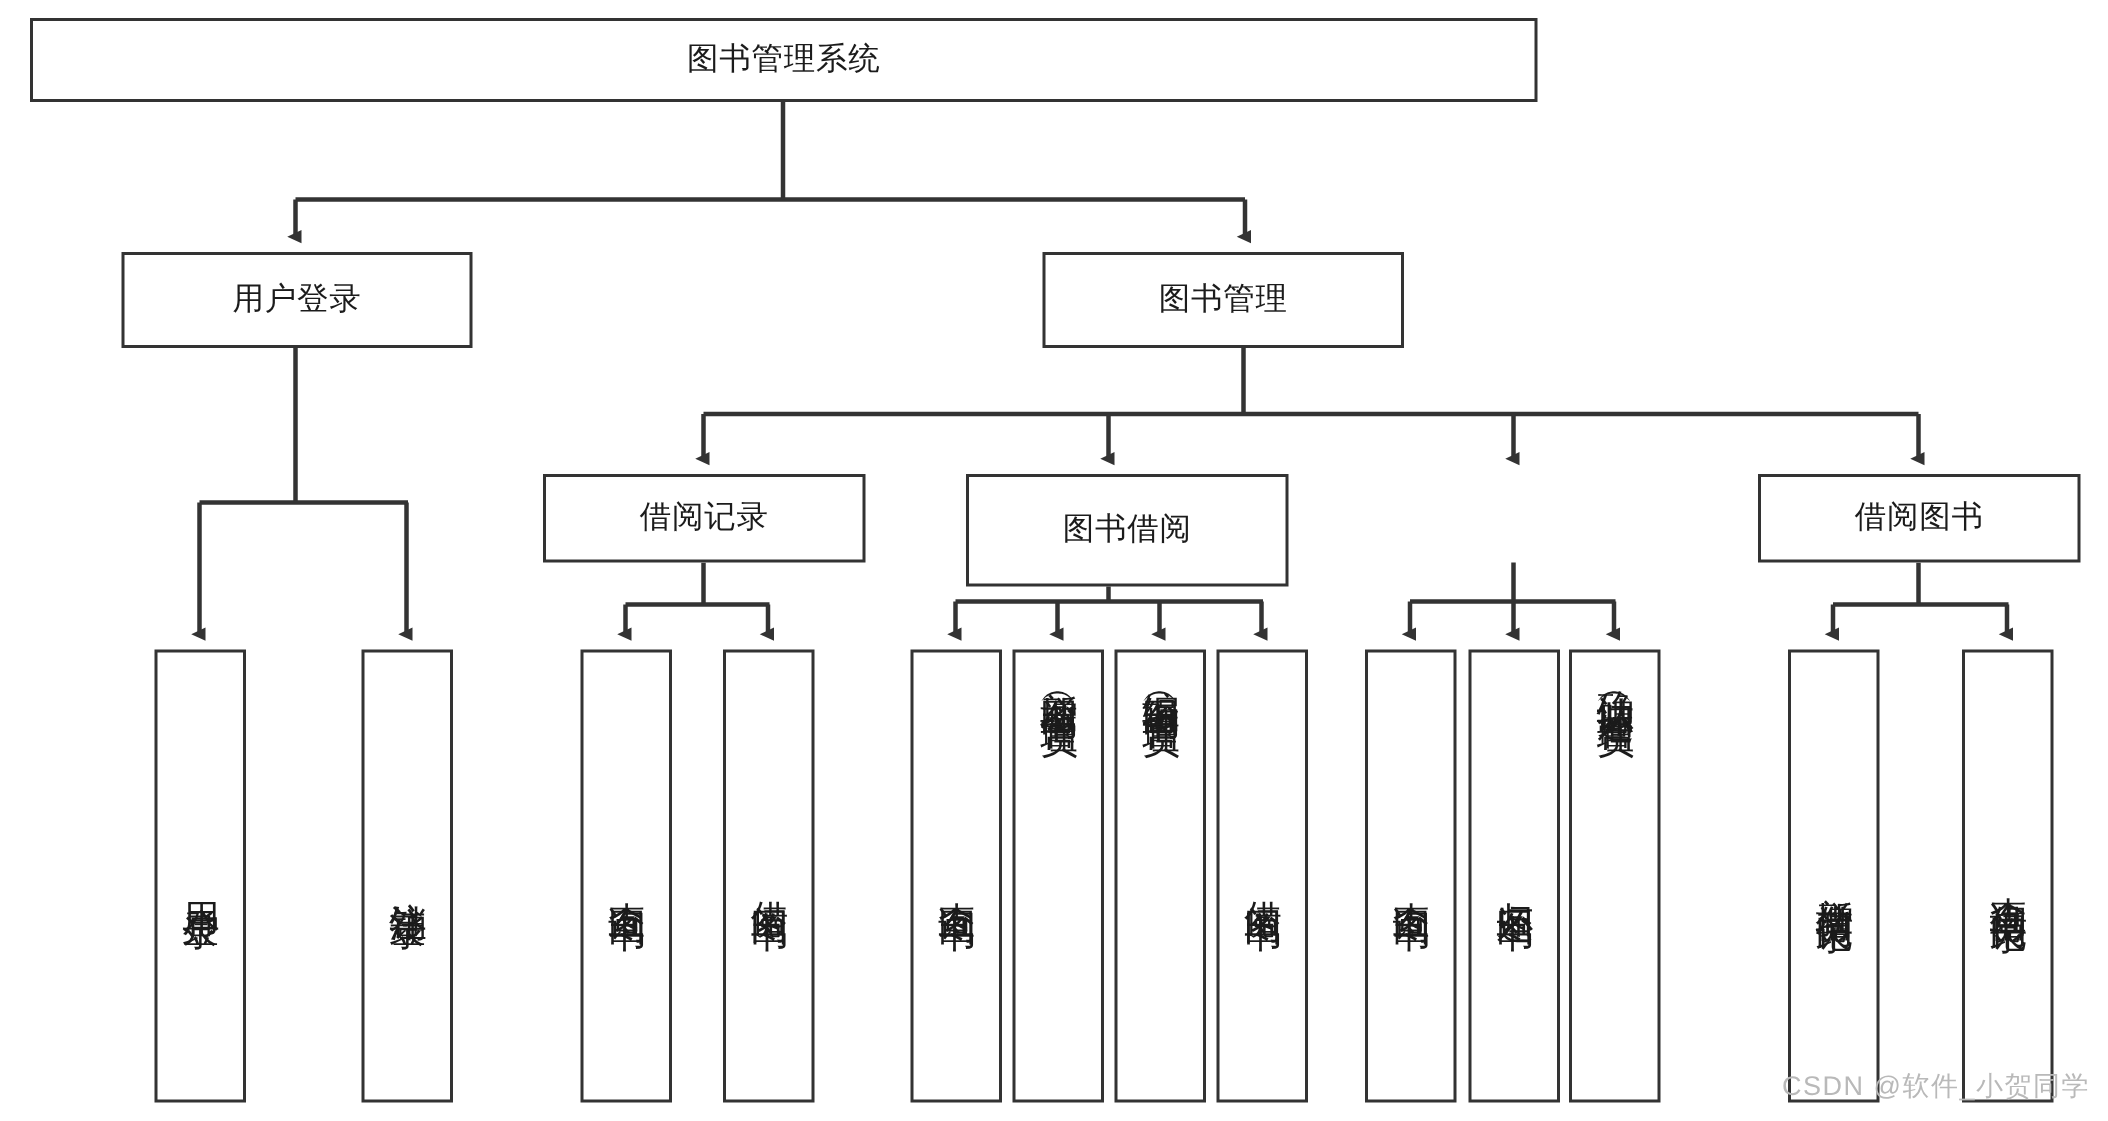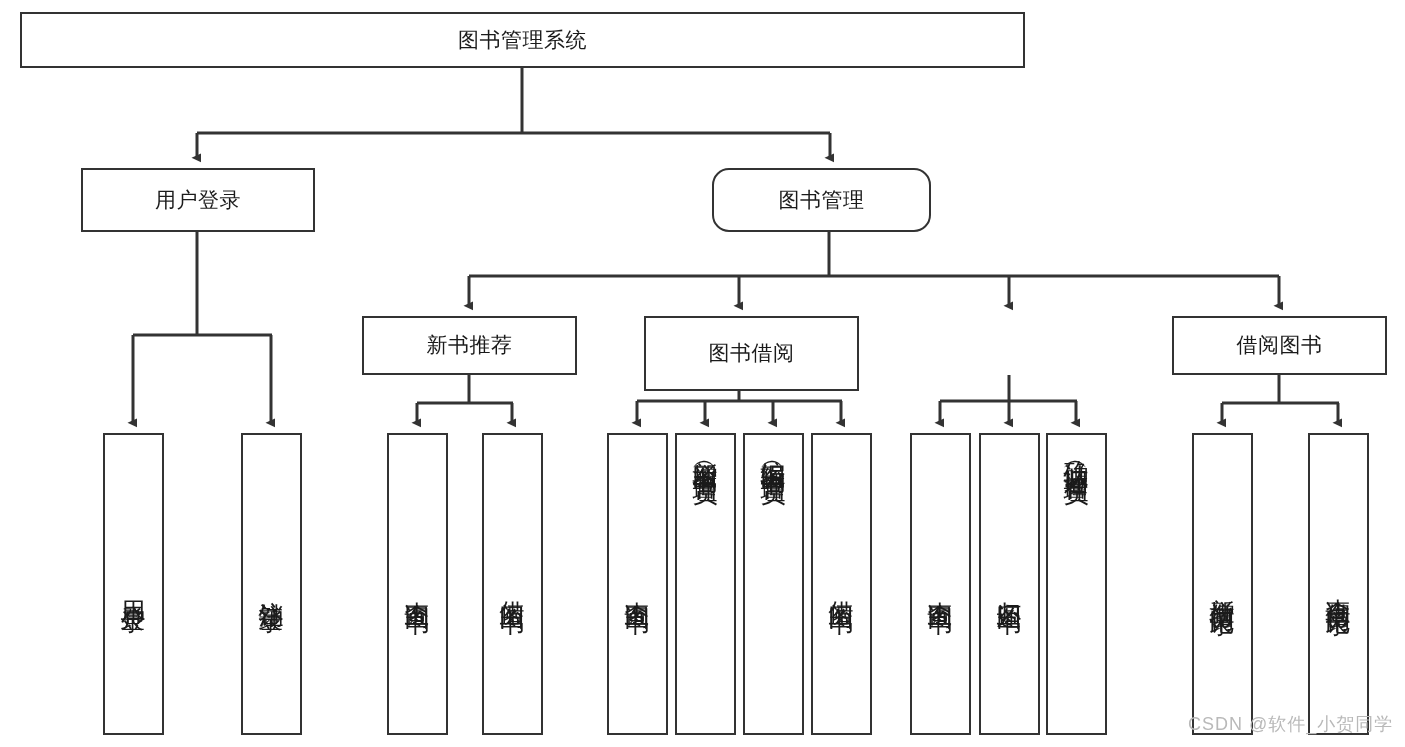--- a/index.html
+++ b/index.html
@@ -115,26 +115,26 @@
     </g>
   </svg>
 
   <div class="node" style="left:20px;top:12px;width:1005px;height:56px;">
     <span class="lbl">图书管理系统</span>
   </div>
 
   <div class="node" style="left:81px;top:168px;width:234px;height:64px;">
     <span class="lbl">用户登录</span>
   </div>
-  <div class="node" style="left:712px;top:168px;width:219px;height:64px;border-radius:17px;">
+  <div class="node" style="left:695px;top:168px;width:241px;height:64px;">
     <span class="lbl">图书管理</span>
   </div>
 
   <div class="node" style="left:362px;top:316px;width:215px;height:59px;">
-    <span class="lbl">新书推荐</span>
+    <span class="lbl">借阅记录</span>
   </div>
   <div class="node" style="left:644px;top:316px;width:215px;height:75px;">
     <span class="lbl">图书借阅</span>
   </div>
   <div class="node" style="left:1172px;top:316px;width:215px;height:59px;">
     <span class="lbl">借阅图书</span>
   </div>
 
   <div class="node leaf mid" style="left:103px;top:433px;width:61px;height:302px;align-items:center;">
     <span class="lbl">用户登录</span>

